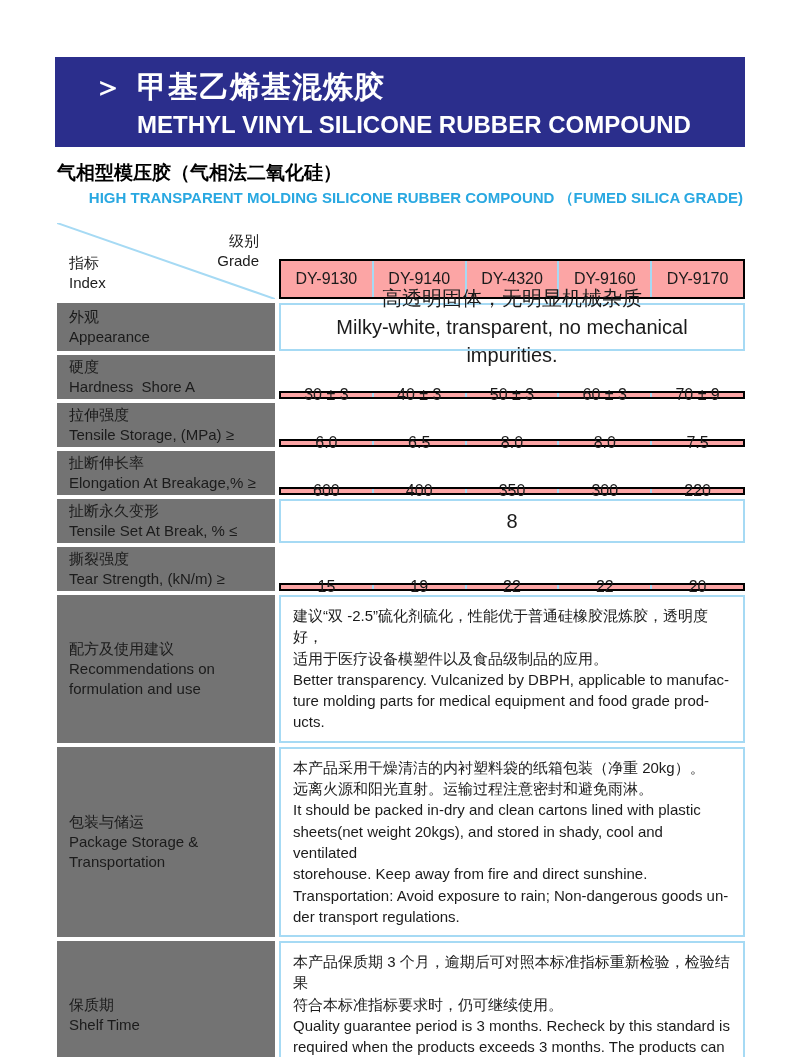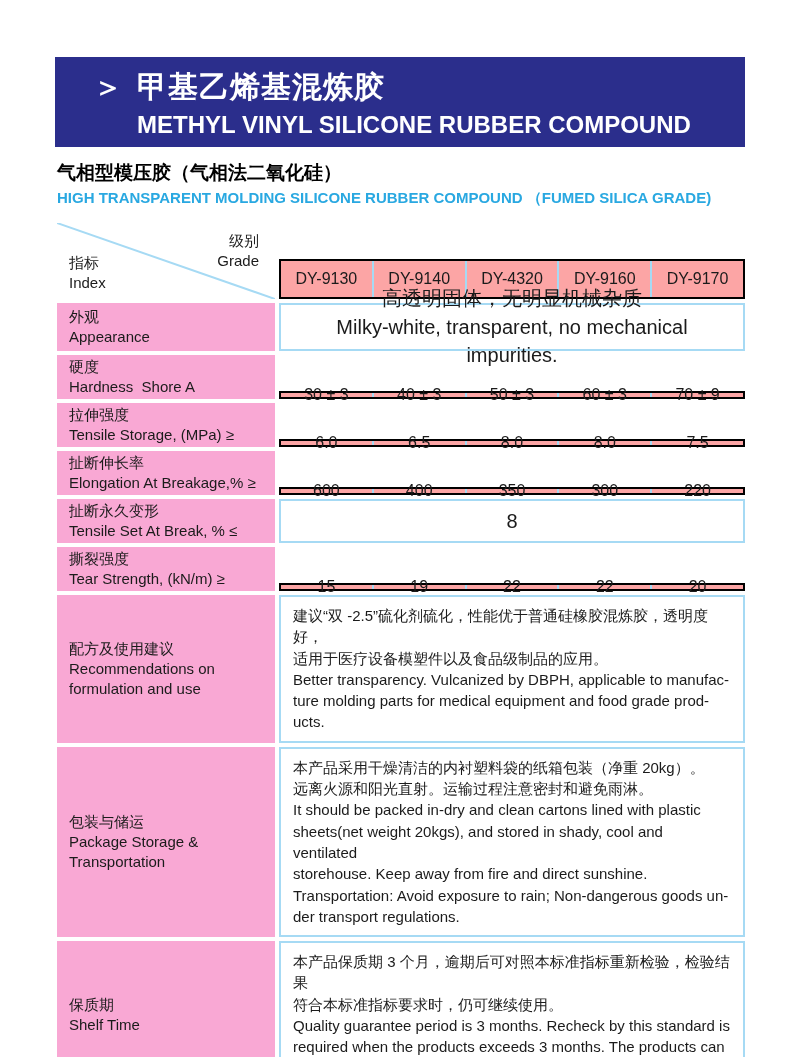--- a/index.html
+++ b/index.html
@@ -13,33 +13,33 @@
     margin:57px 55px 0 55px; height:90px; background:#2B2E8C; color:#ffffff;
     padding:10px 0 0 38px;
   }
   .banner-line1 { display:flex; align-items:center; }
   .chev { font-size:30px; font-weight:bold; width:30px; }
   .title-zh { font-size:30px; font-weight:bold; margin-left:14px; letter-spacing:1px; }
   .title-en { font-size:24px; font-weight:bold; margin-left:44px; margin-top:3px; white-space:nowrap; }
 
   .subtitle { margin:13px 57px 0 57px; }
   .sub-zh { color:#000000; font-size:19px; font-weight:bold; }
-  .sub-en { color:#29A8E1; font-size:15px; font-weight:bold; margin-top:3px; white-space:nowrap; }
+  .sub-en { color:#29A8E1; font-size:15px; font-weight:bold; margin-top:3px; white-space:nowrap;text-align:right; }
 
   .spec-table { margin:15px 55px 0 57px; width:688px; }
   .t-row { display:flex; margin-bottom:4px; }
   .r-head { height:76px; }
   .r-appearance { height:48px; }
   .r-std { height:44px; }
   .r-reco  { min-height:114px; }
   .r-pack  { min-height:152px; }
   .r-shelf { min-height:114px; }
 
   .label-cell {
-    width:218px; flex-shrink:0; margin-right:4px; background:#f9a8d4;
+    width:218px; flex-shrink:0; margin-right:4px; background:#737373;
     display:flex; flex-direction:column; justify-content:center;
     padding-left:12px; padding-right:6px;
     font-size:15px; line-height:1.32; white-space:pre-wrap;
   }
   .corner-cell { width:218px; flex-shrink:0; margin-right:4px; position:relative; background:#ffffff; }
   .corner-cell svg { position:absolute; left:0; top:0; }
   .corner-top { position:absolute; top:8px; right:16px; font-size:15px; line-height:1.3; white-space:pre-wrap; text-align:right; }
   .corner-bottom { position:absolute; bottom:7px; left:12px; font-size:15px; line-height:1.3; white-space:pre-wrap; }
 
   .vals { flex:1; border:2px solid #000000; background:#fca5a5; display:flex;margin-top:36px; }

